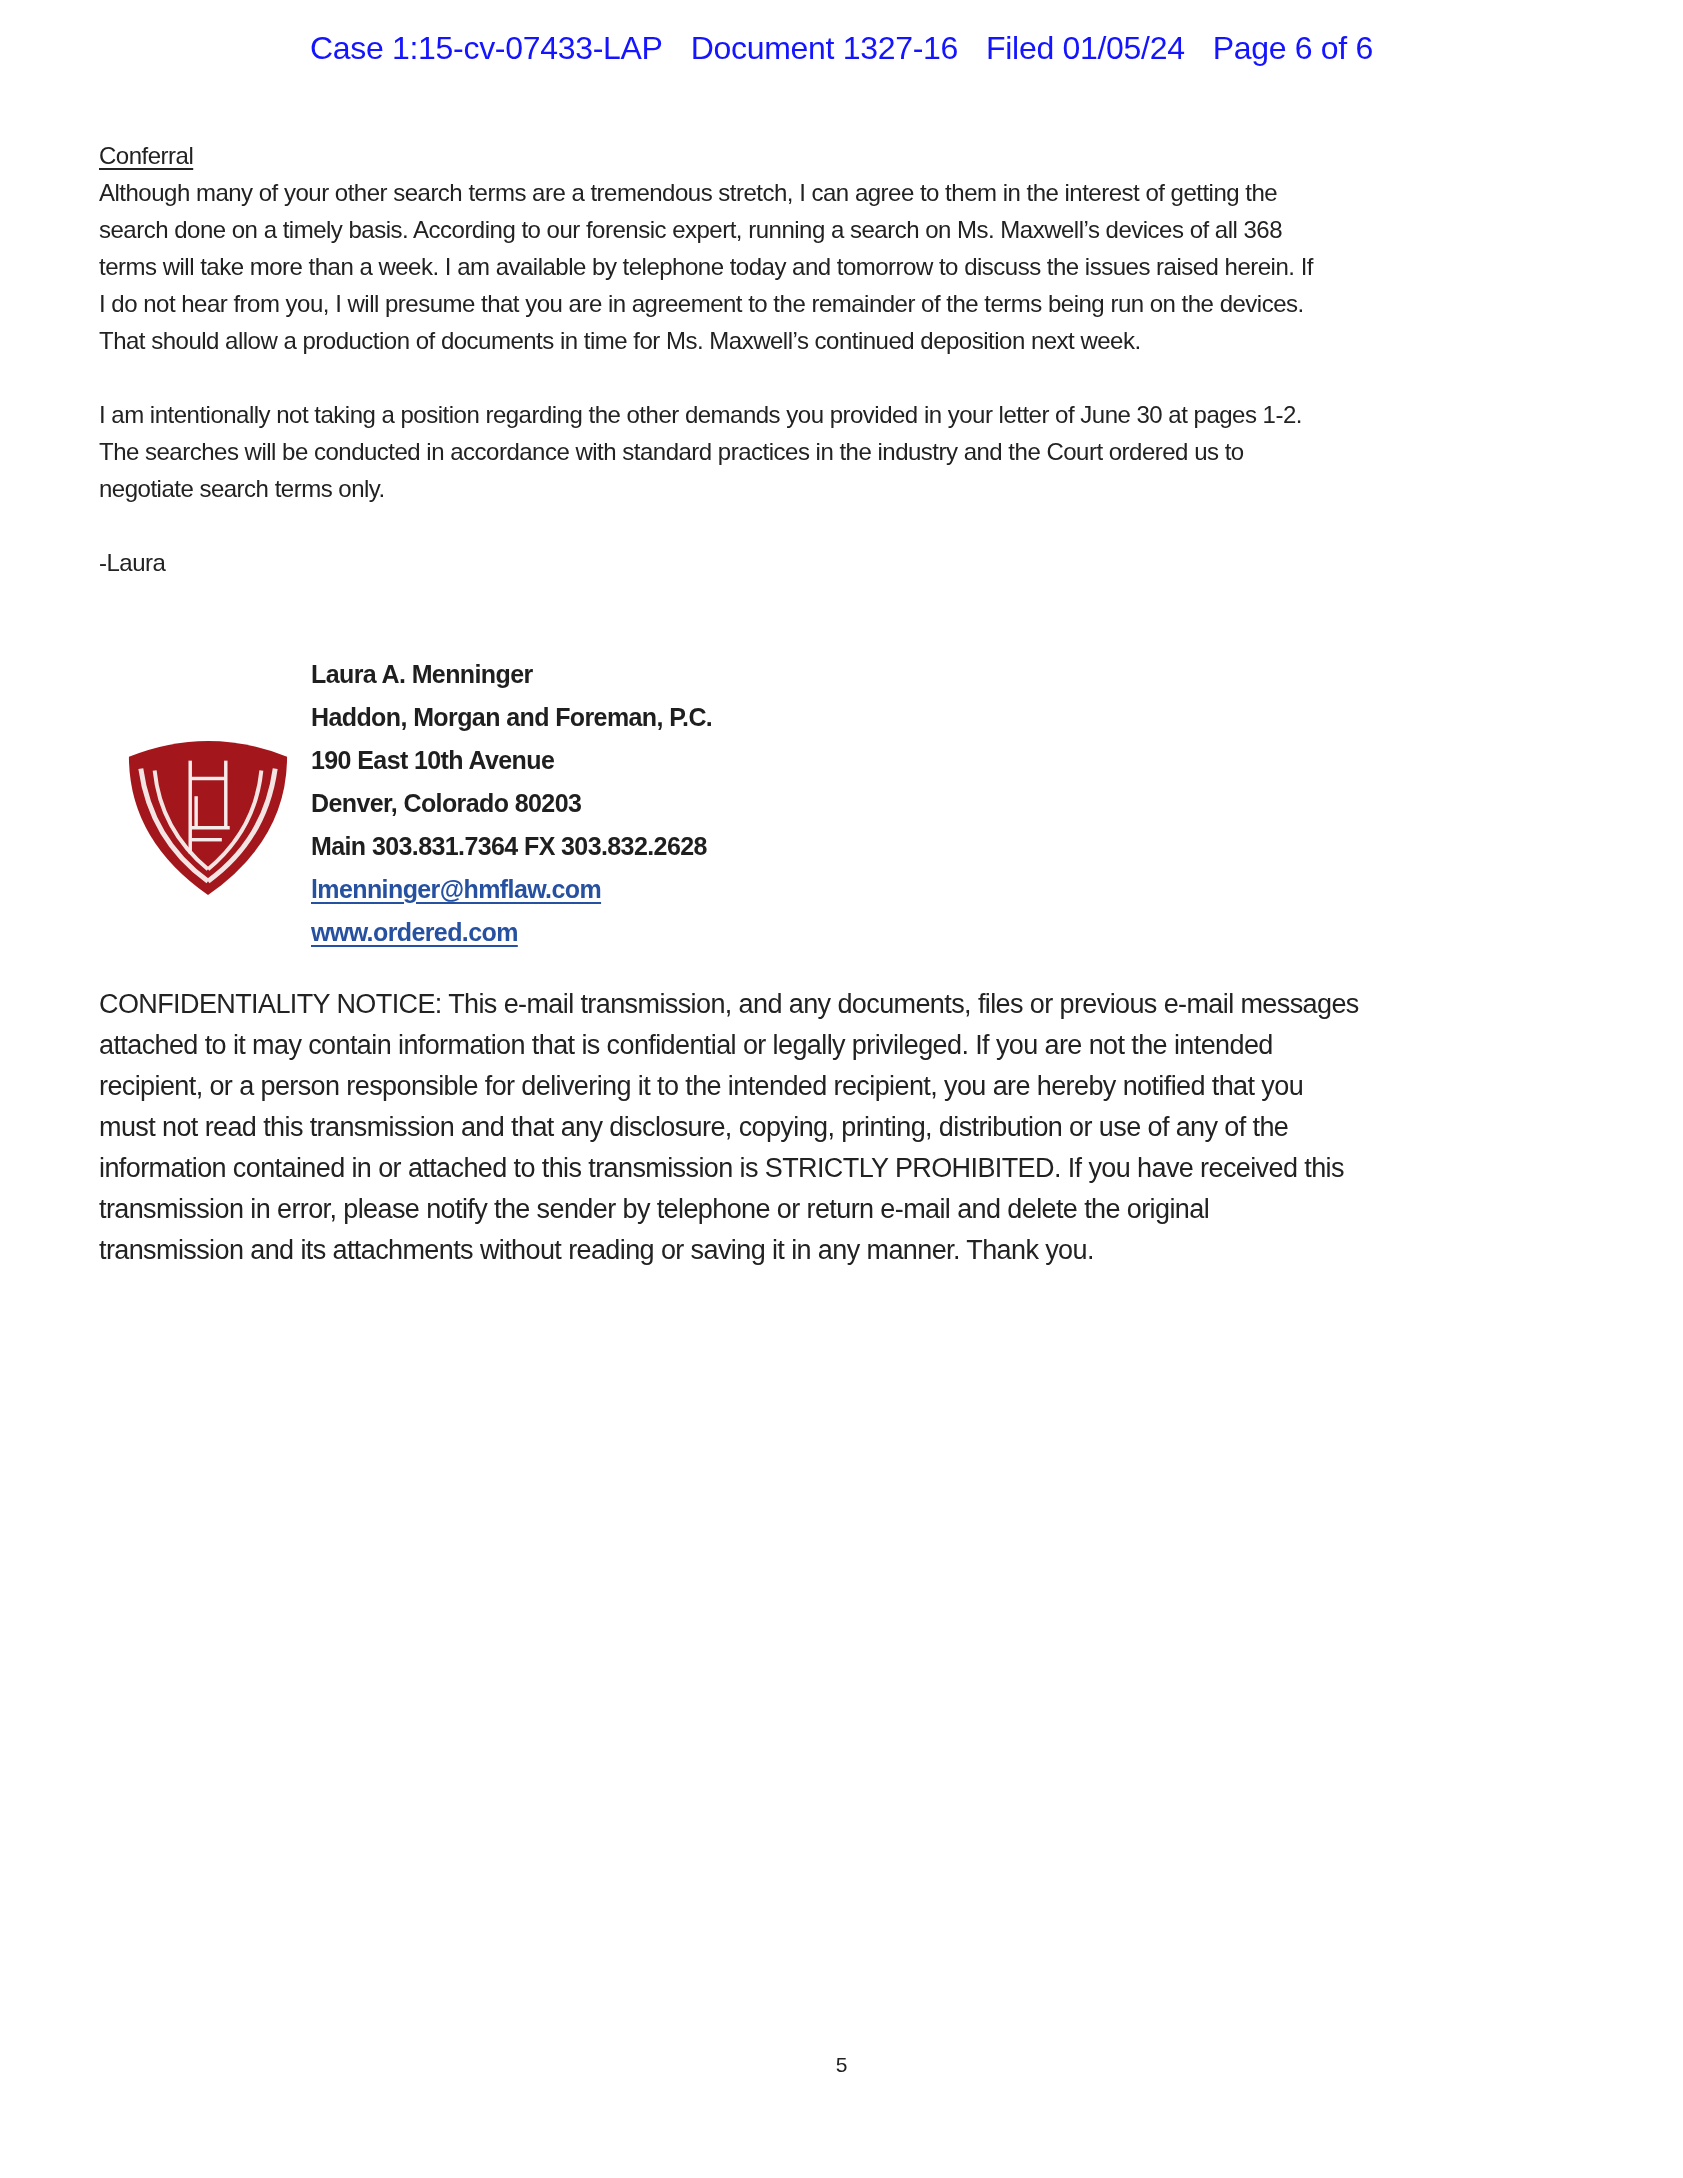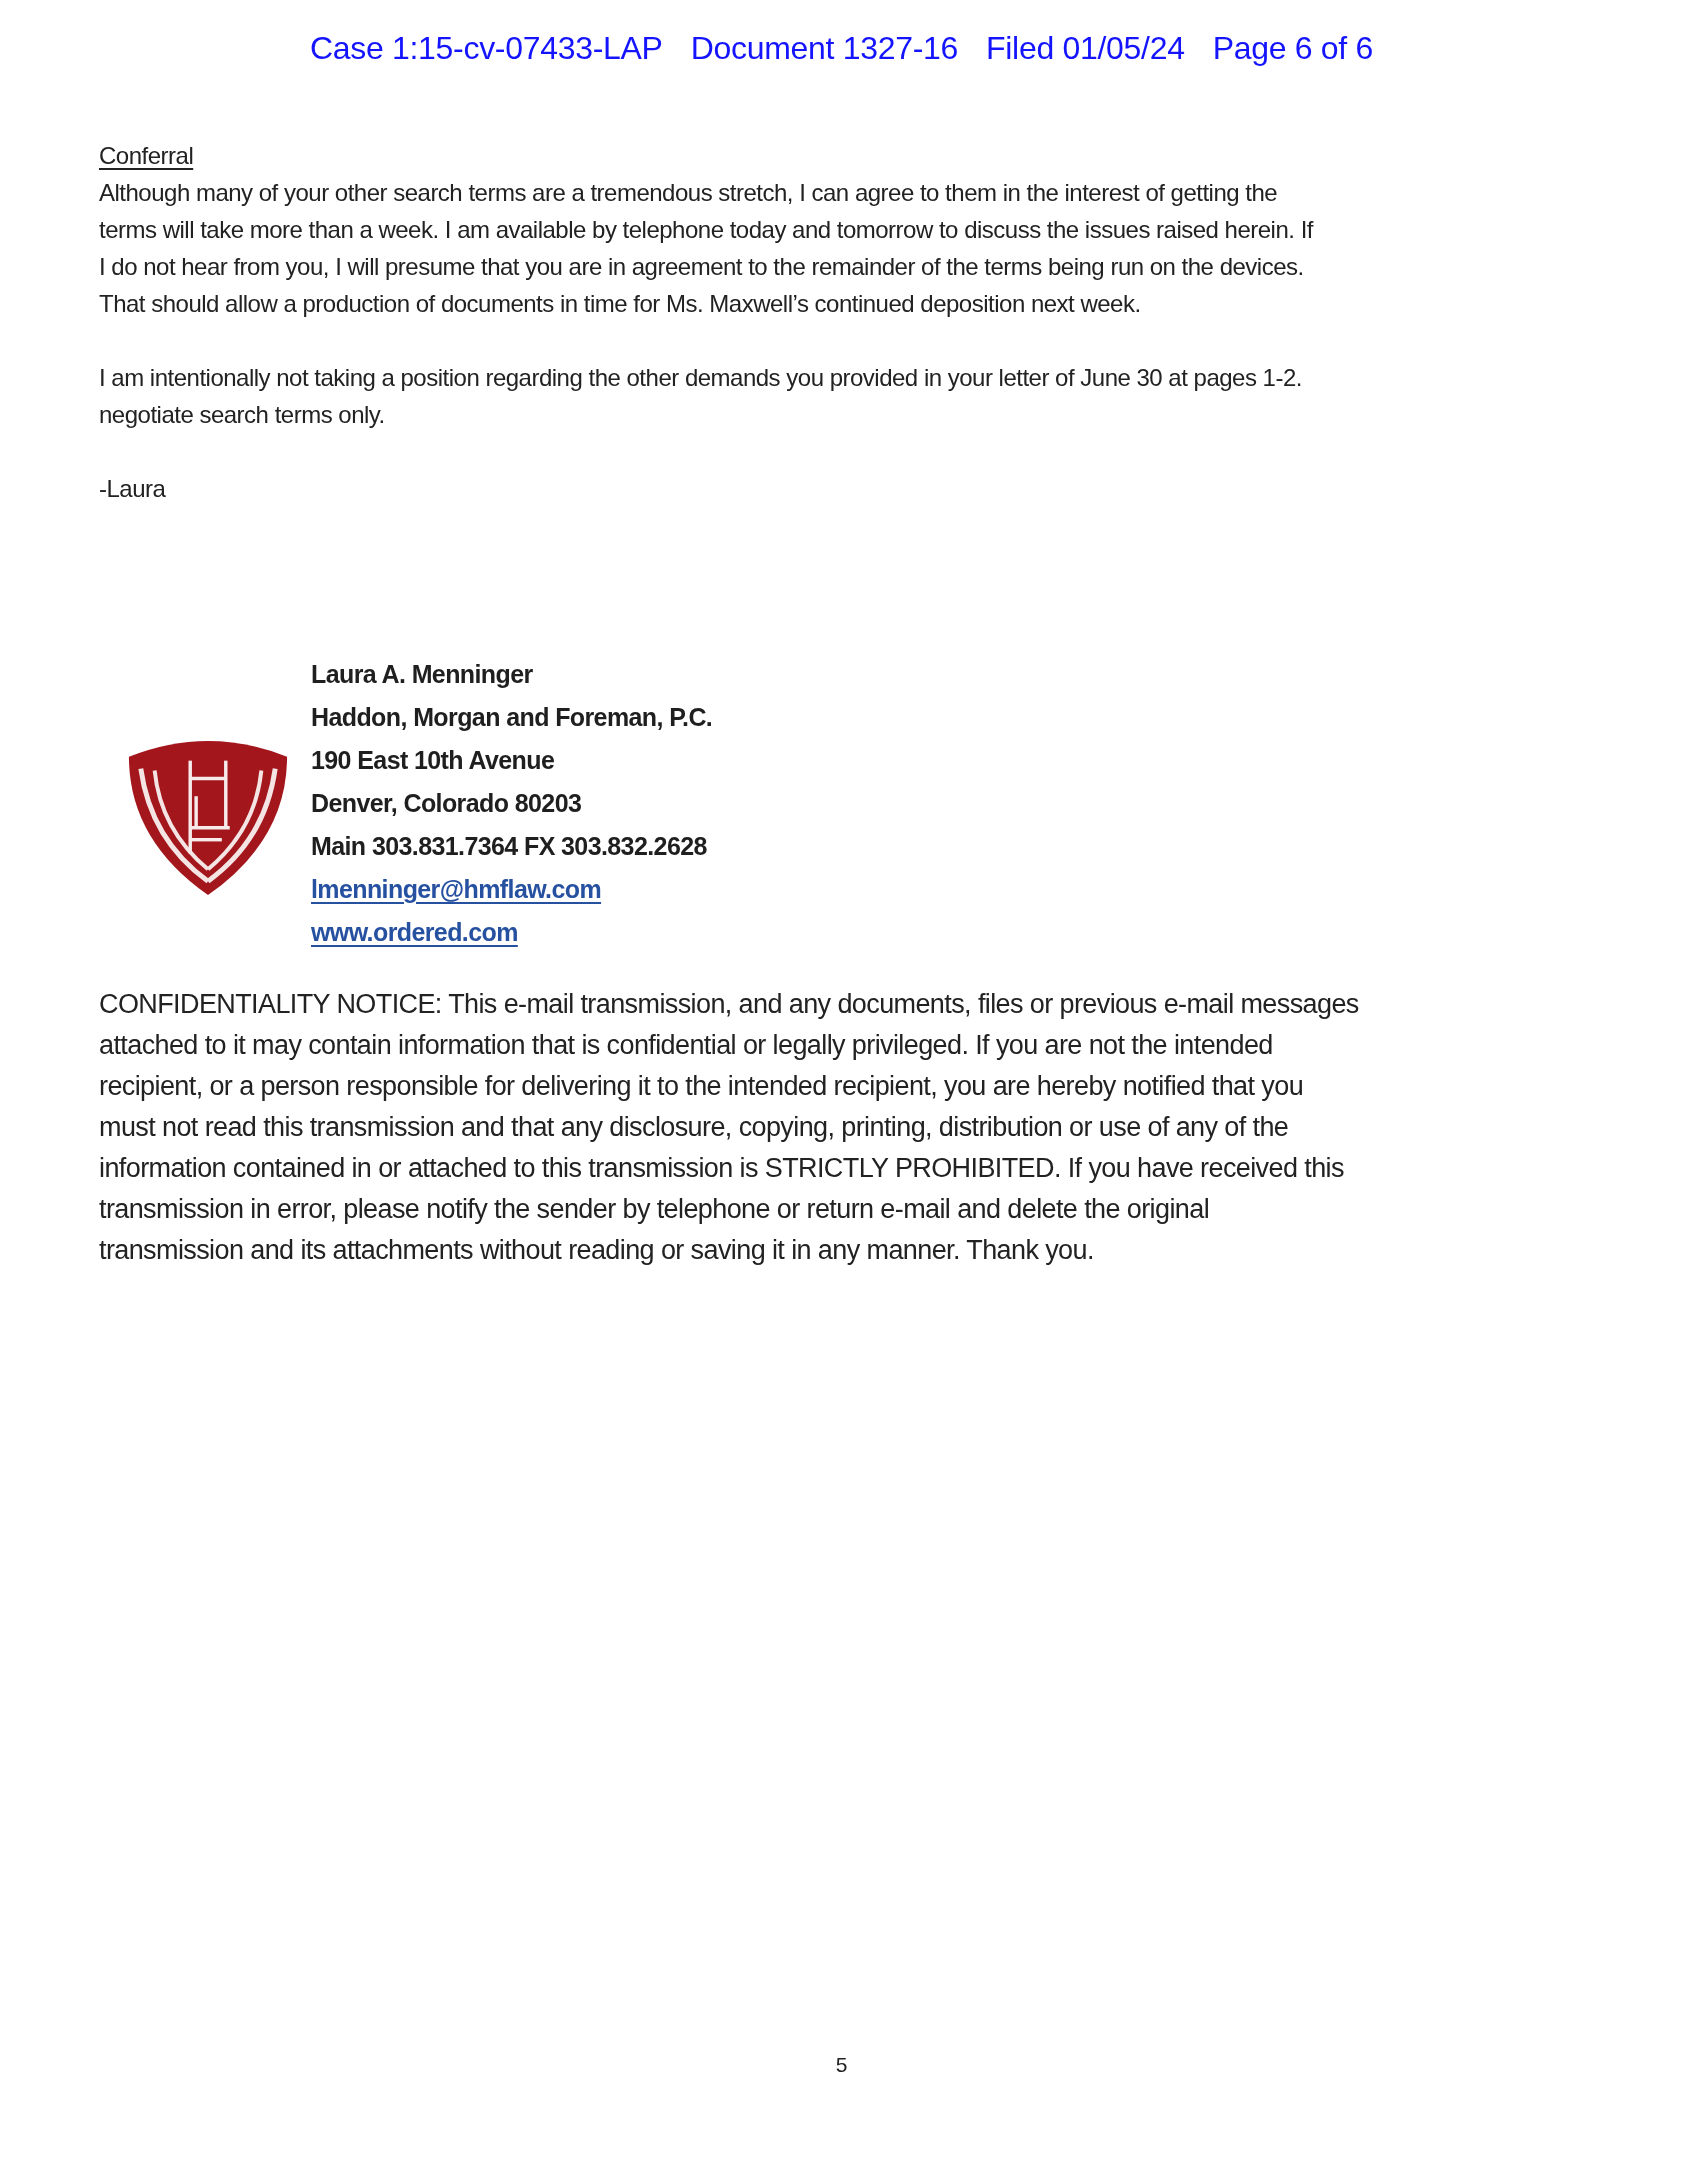--- a/index.html
+++ b/index.html
@@ -47,25 +47,27 @@
 </head>
 <body>
 
 <div class="page">
 
   <div class="ecf-header"><span>Case 1:15-cv-07433-LAP</span><span>Document 1327-16</span><span>Filed 01/05/24</span><span>Page 6 of 6</span></div>
 
   <div class="body-text" style="top:137px;">
     <span class="line heading-underline">Conferral</span>
     <span class="line">Although many of your other search terms are a tremendous stretch, I can agree to them in the interest of getting the</span>
+    <span class="line">search done on a timely basis. According to our forensic expert, running a search on Ms. Maxwell’s devices of all 368</span>
     <span class="line">terms will take more than a week. I am available by telephone today and tomorrow to discuss the issues raised herein. If</span>
     <span class="line">I do not hear from you, I will presume that you are in agreement to the remainder of the terms being run on the devices.</span>
     <span class="line">That should allow a production of documents in time for Ms. Maxwell’s continued deposition next week.</span>
     <span class="line"></span>
     <span class="line">I am intentionally not taking a position regarding the other demands you provided in your letter of June 30 at pages 1-2.</span>
+    <span class="line">The searches will be conducted in accordance with standard practices in the industry and the Court ordered us to</span>
     <span class="line">negotiate search terms only.</span>
     <span class="line"></span>
     <span class="line">-Laura</span>
   </div>
 
   <div class="logo">
     <svg width="174" height="168" viewBox="0 0 176 170" xmlns="http://www.w3.org/2000/svg">
       <path d="M8 26 Q88 -6 168 26 Q168 110 88 166 Q8 110 8 26 Z" fill="#a3161b"></path>
       <path d="M20 38 Q30 110 88 152" stroke="#f4e4e4" stroke-width="5" fill="none"></path>
       <path d="M34 40 Q40 100 88 140" stroke="#f4e4e4" stroke-width="4" fill="none"></path>

